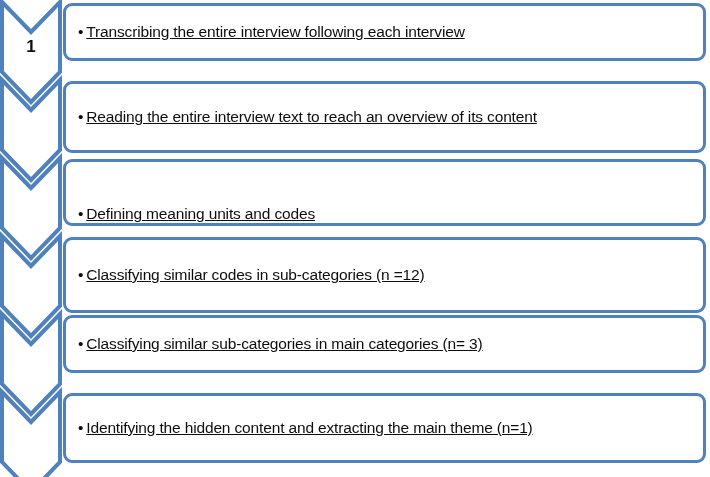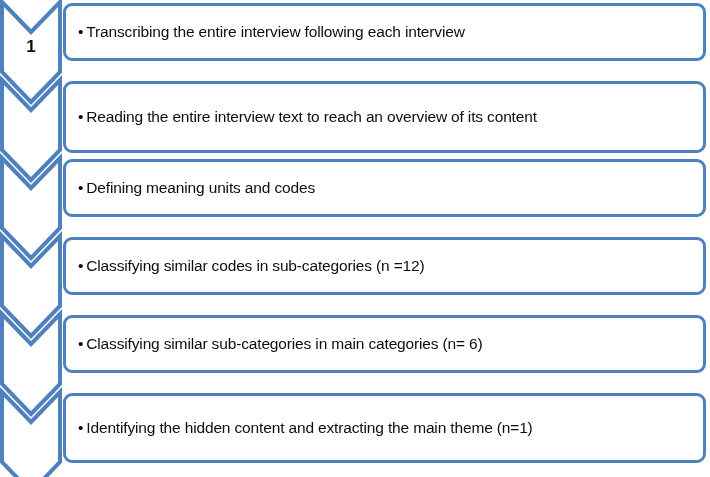--- a/index.html
+++ b/index.html
@@ -60,20 +60,21 @@
     display: flex;
     align-items: center;
     padding-left: 12px;
   }
   .box-text {
     font-family: "Liberation Sans", sans-serif;
     font-size: 15.5px;
     color: #0d0d0d;
     letter-spacing: -0.15px;
     white-space: nowrap;
+    text-decoration: underline;
   }
   .bullet-dot {
     display: inline-block;
     font-size: 15.5px;
     color: #0d0d0d;
     margin-right: 3px;
   }
 </style>
 </head>
 <body>
@@ -104,46 +105,46 @@
     </div>
   </div>
 
   <div class="step-row" style="top:0px;">
     <div class="chevron-wrap" style="top:156px;">
       <svg viewBox="0 0 68 104" xmlns="http://www.w3.org/2000/svg">
         <polygon class="chevron-shape" points="2,2 31,32 60,2 60,72 31,102 2,72"></polygon>
       </svg>
       <div class="chevron-num" style="top:194px;">3</div>
     </div>
-    <div class="text-box" style="left:63px; top:159px; width:643px; height:58px;">
+    <div class="text-box" style="left:63px; top:159px; width:643px; height:67px;align-items:flex-end;">
       <span class="box-text"><span class="bullet-dot">•</span><span>Defining meaning units and codes</span></span>
     </div>
   </div>
 
   <div class="step-row" style="top:0px;">
     <div class="chevron-wrap" style="top:234px;">
       <svg viewBox="0 0 68 104" xmlns="http://www.w3.org/2000/svg">
         <polygon class="chevron-shape" points="2,2 31,32 60,2 60,72 31,102 2,72"></polygon>
       </svg>
 
     </div>
-    <div class="text-box" style="left:63px; top:237px; width:643px; height:58px;">
+    <div class="text-box" style="left:63px; top:237px; width:643px; height:76px;">
       <span class="box-text"><span class="bullet-dot">•</span><span>Classifying similar codes in sub-categories (n =12)</span></span>
     </div>
   </div>
 
   <div class="step-row" style="top:0px;">
     <div class="chevron-wrap" style="top:312px;">
       <svg viewBox="0 0 68 104" xmlns="http://www.w3.org/2000/svg">
         <polygon class="chevron-shape" points="2,2 31,32 60,2 60,72 31,102 2,72"></polygon>
       </svg>
 
     </div>
     <div class="text-box" style="left:63px; top:315px; width:643px; height:58px;">
-      <span class="box-text"><span class="bullet-dot">•</span><span>Classifying similar sub-categories in main categories (n= 6)</span></span>
+      <span class="box-text"><span class="bullet-dot">•</span><span>Classifying similar sub-categories in main categories (n= 3)</span></span>
     </div>
   </div>
 
   <div class="step-row" style="top:0px;">
     <div class="chevron-wrap" style="top:390px;">
       <svg viewBox="0 0 68 104" xmlns="http://www.w3.org/2000/svg">
         <polygon class="chevron-shape" points="2,2 31,32 60,2 60,72 31,102 2,72"></polygon>
       </svg>
 
     </div>

